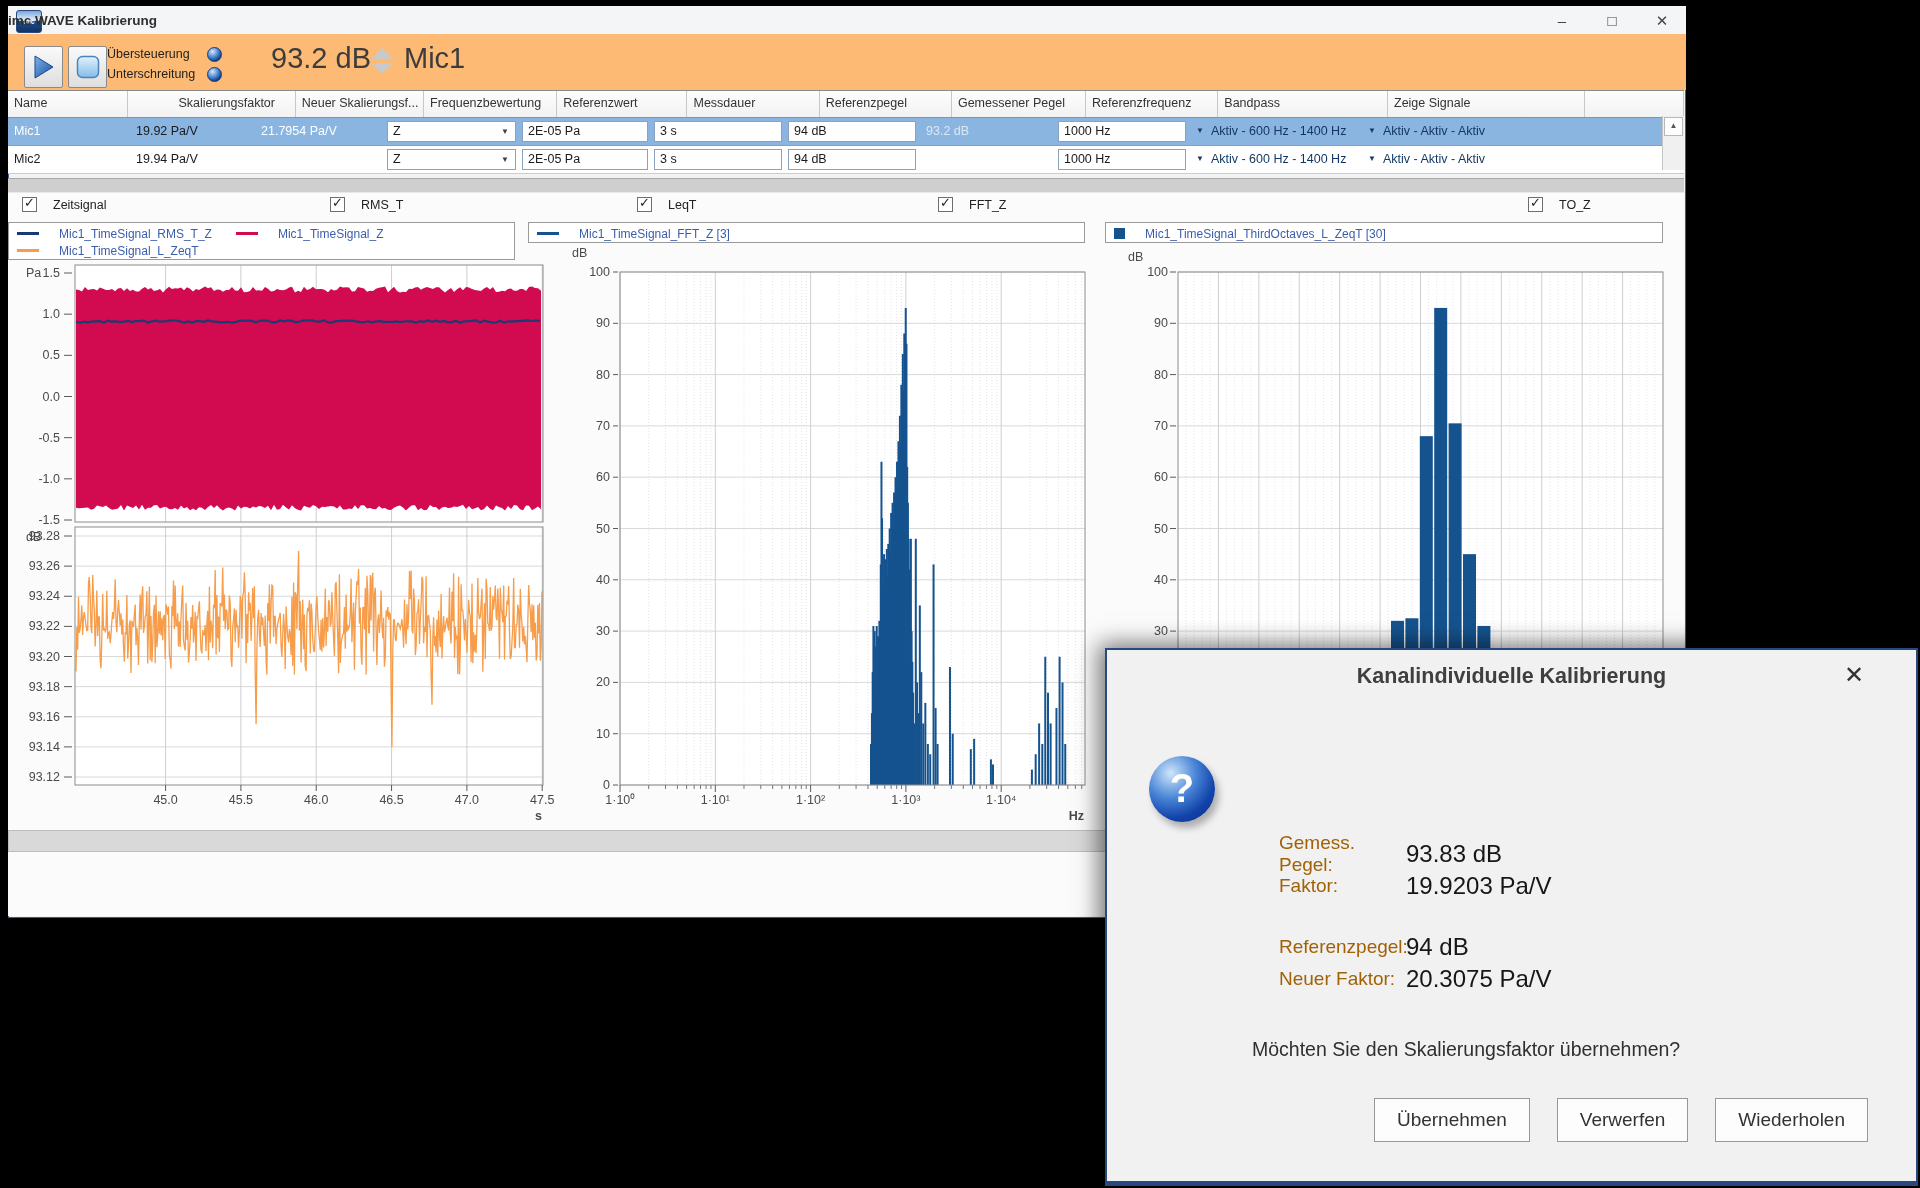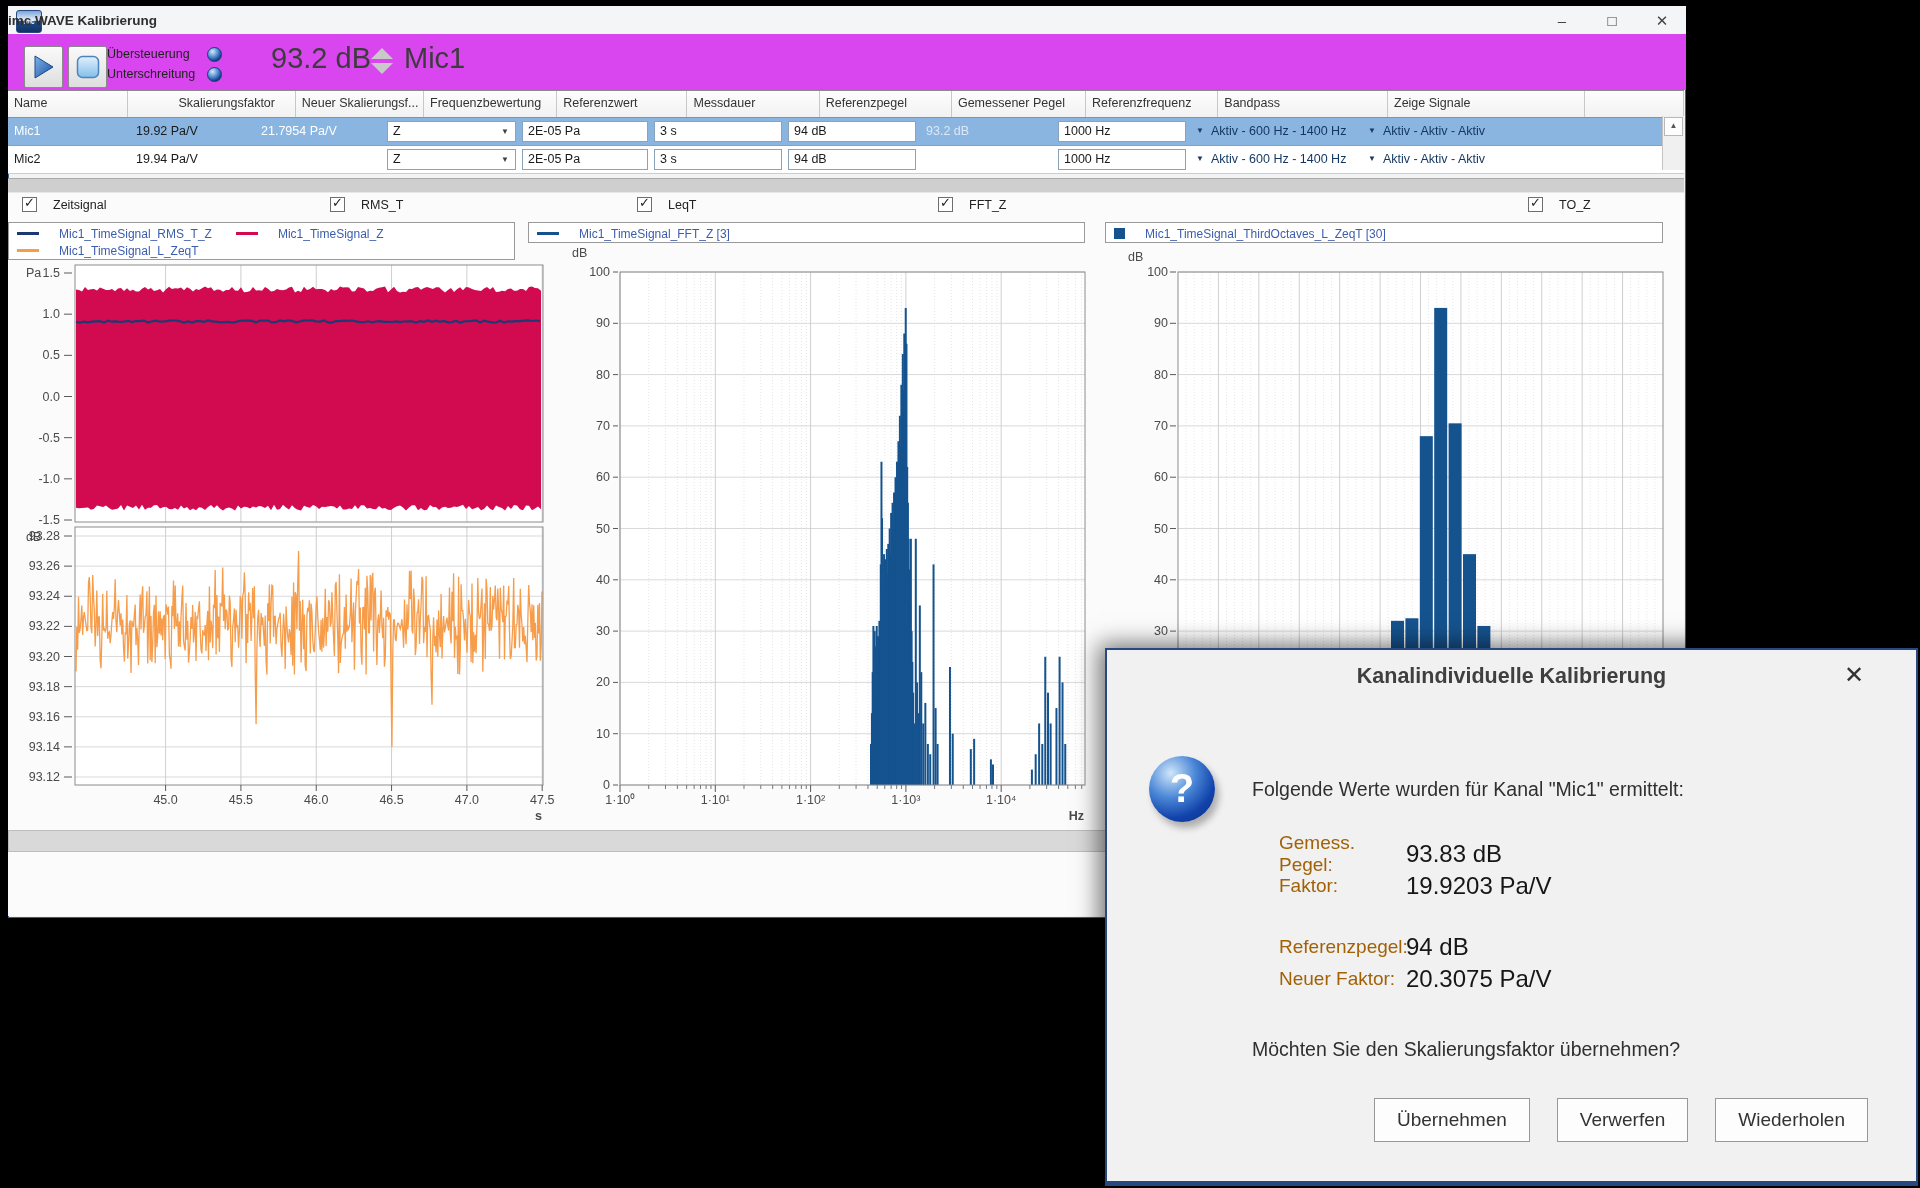--- a/index.html
+++ b/index.html
@@ -11,21 +11,21 @@
        border:1px solid #3a5d9c;border-top:2px solid #24457e;box-sizing:border-box;}
   #titlebar{position:absolute;left:8px;top:6px;width:1678px;height:28px;background:#f4f5f7;z-index:2;}
   #title{position:absolute;left:0;top:7px;width:100%;font-size:13.5px;font-weight:bold;color:#2f2f2f;}
   #appicon{position:absolute;left:8px;top:4px;width:24px;height:21px;border-radius:3px;
            background:linear-gradient(#7aa6dc 0%,#e8f1fa 45%,#1d4c8f 46%,#123363 100%);
            border:1px solid #274a80;color:#fff;font-size:6.5px;text-align:center;line-height:21px;font-weight:bold;}
   #controls{position:absolute;right:14px;top:2px;display:flex;gap:30px;}
   #controls .wc{font-size:15px;color:#444;cursor:default;line-height:26px;width:20px;text-align:center;}
 
   
-  #toolbar{position:absolute;left:8px;top:34px;width:1678px;height:56px;background:#d946ef;z-index:2;}
+  #toolbar{position:absolute;left:8px;top:34px;width:1678px;height:56px;background:#fdba74;z-index:2;}
   .toolbtn{position:absolute;width:37px;height:40px;top:12px;border:1px solid #8a8a8a;border-radius:2px;
            background:linear-gradient(#fafafa,#dedede);display:flex;align-items:center;justify-content:center;}
   #led-labels{position:absolute;left:99px;top:10px;font-size:12.5px;color:#222;}
   .ledrow{height:20px;display:flex;align-items:center;}
   .led{width:13px;height:13px;border-radius:50%;margin-left:12px;border:1px solid #16397a;
        background:radial-gradient(circle at 35% 28%, #d5e9fa 0%, #4b86cf 45%, #12driver 0%, #123e86 75%, #0d2f6b 100%);}
   .bigtxt{position:absolute;top:8px;font-size:29px;color:#3c3c3c;}
   #spinner{position:absolute;left:363px;top:14px;display:flex;flex-direction:column;gap:4px;}
   #spinner .tri-up{width:0;height:0;border-left:11px solid transparent;border-right:11px solid transparent;border-bottom:11px solid #c9c9c9;}
   #spinner .tri-dn{width:0;height:0;border-left:11px solid transparent;border-right:11px solid transparent;border-top:11px solid #c9c9c9;}
@@ -680,21 +680,20 @@
       <text x="1168" y="789" text-anchor="end" font-size="12.5" fill="#4a4a4a" font-family="&quot;Liberation Sans&quot;,sans-serif" font-weight="normal">0</text>
       <line x1="1170" y1="785" x2="1176" y2="785" stroke="#5a5a5a"></line>
       <text x="1128" y="261" text-anchor="start" font-size="12.5" fill="#4a4a4a" font-family="&quot;Liberation Sans&quot;,sans-serif" font-weight="normal">dB</text>
     </svg>
   <div id="botstrip"></div>
 
   <div id="dialog">
     <div id="dlg-title">Kanalindividuelle Kalibrierung</div>
     <div id="dlg-close">✕</div>
     <div id="dlg-icon" style="background:radial-gradient(circle at 33% 26%, #cfe6fa 0%, #4a86d6 38%, #1243ab 68%, #0a2d7d 100%);">?</div>
-    <div id="dlg-intro">Folgende Werte wurden für Kanal "Mic1" ermittelt:</div>
     <div id="dlg-fields">
         <div class="fldrow">
           <span class="fldlabel">Gemess. Pegel:</span>
           <span class="fldvalue">93.83 dB</span>
         </div>
         <div class="fldrow">
           <span class="fldlabel">Faktor:</span>
           <span class="fldvalue">19.9203 Pa/V</span>
         </div>
         <div class="fldrow gapped">

